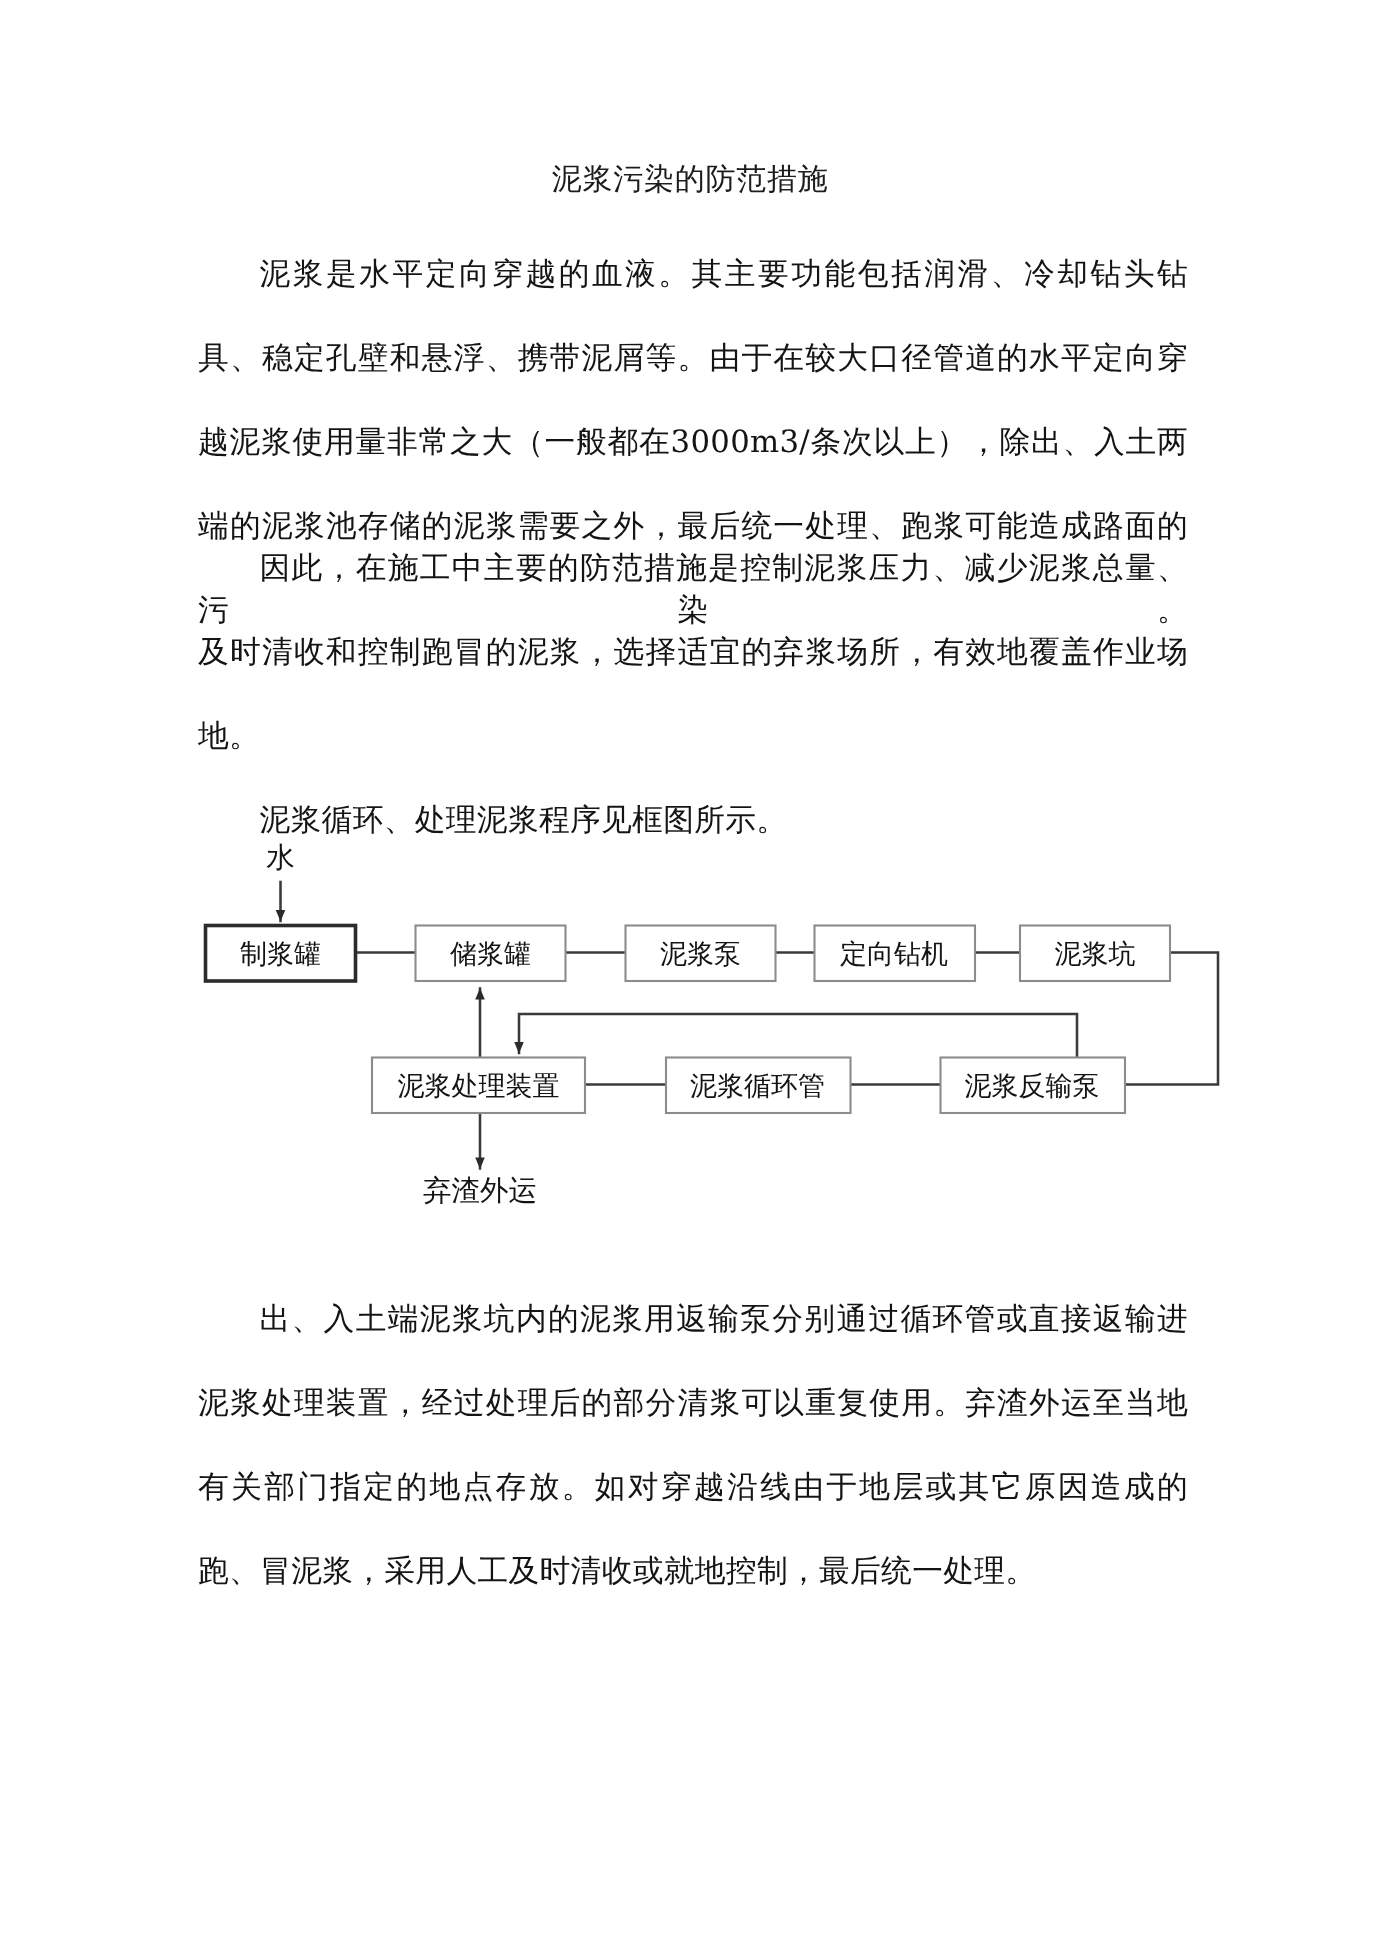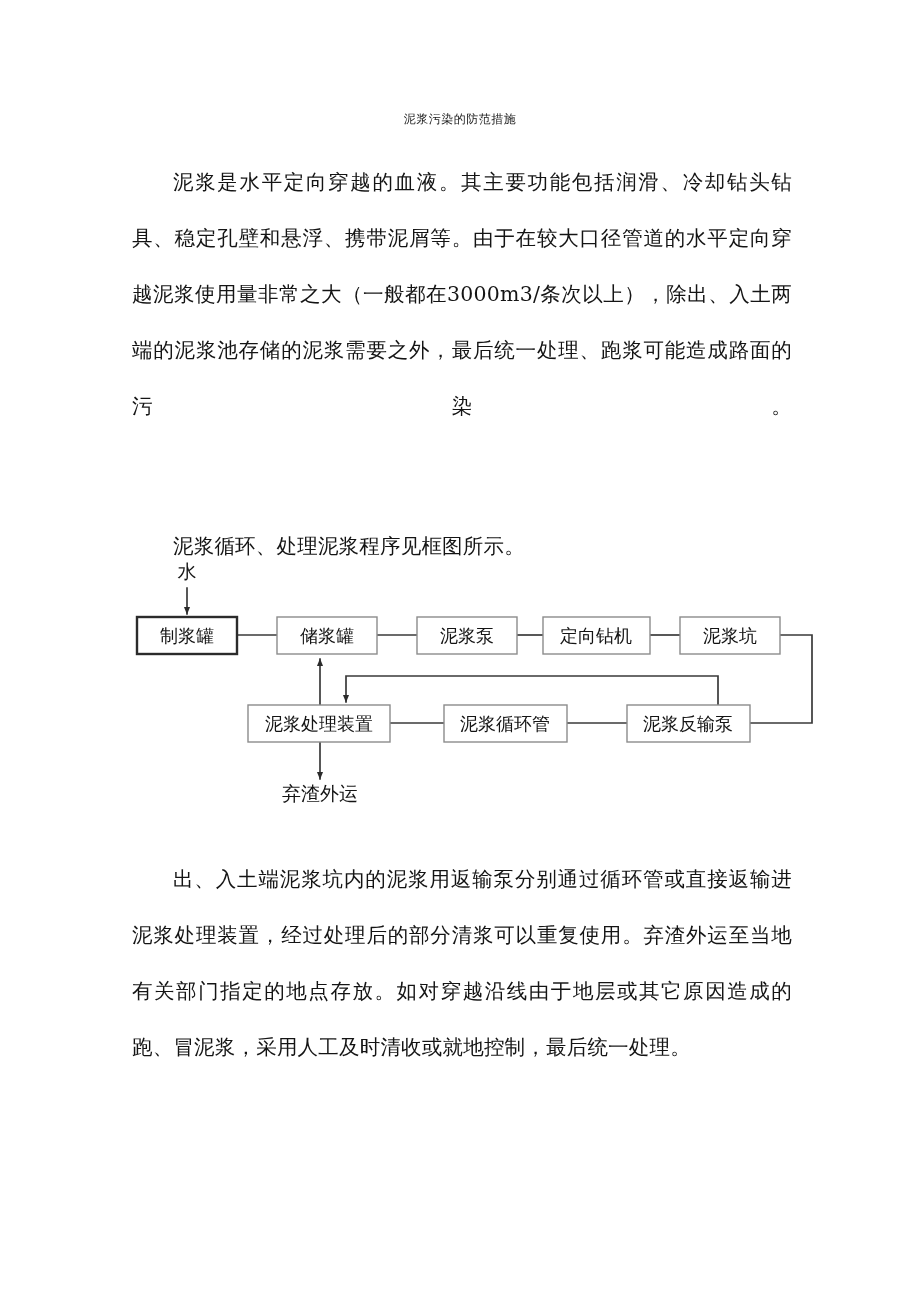--- a/index.html
+++ b/index.html
@@ -22,21 +22,21 @@
     width: 920px;
     height: 1301px;
   }
 
   .doc-title {
     position: absolute;
     left: 0;
     top: 105px;
     width: 920px;
     text-align: center;
-    font-size: 12px;
+    font-size: 20px;
     line-height: 28px;
     letter-spacing: 0.5px;
     color: #1c1c1c;
   }
 
   .body-block {
     position: absolute;
     left: 132px;
     width: 660px;
     font-size: 20.5px;
@@ -86,20 +86,23 @@
 <body>
 
 <div class="page">
 
   <div class="doc-title">泥浆污染的防范措施</div>
 
   <div class="body-block" id="para1">
     <p class="just-full">泥浆是水平定向穿越的血液。其主要功能包括润滑、冷却钻头钻具、稳定孔壁和悬浮、携带泥屑等。由于在较大口径管道的水平定向穿越泥浆使用量非常之大（一般都在3000m3/条次以上），除出、入土两端的泥浆池存储的泥浆需要之外，最后统一处理、跑浆可能造成路面的污染。</p>
   </div>
 
+  <div class="body-block" id="para2">
+    <p>因此，在施工中主要的防范措施是控制泥浆压力、减少泥浆总量、及时清收和控制跑冒的泥浆，选择适宜的弃浆场所，有效地覆盖作业场地。</p>
+  </div>
 
   <div class="body-block" id="para4">
     <p>出、入土端泥浆坑内的泥浆用返输泵分别通过循环管或直接返输进泥浆处理装置，经过处理后的部分清浆可以重复使用。弃渣外运至当地有关部门指定的地点存放。如对穿越沿线由于地层或其它原因造成的跑、冒泥浆，采用人工及时清收或就地控制，最后统一处理。</p>
   </div>
 
   <div class="body-block" id="para3">
     <p>泥浆循环、处理泥浆程序见框图所示。</p>
   </div>
 
   <div class="chart">

